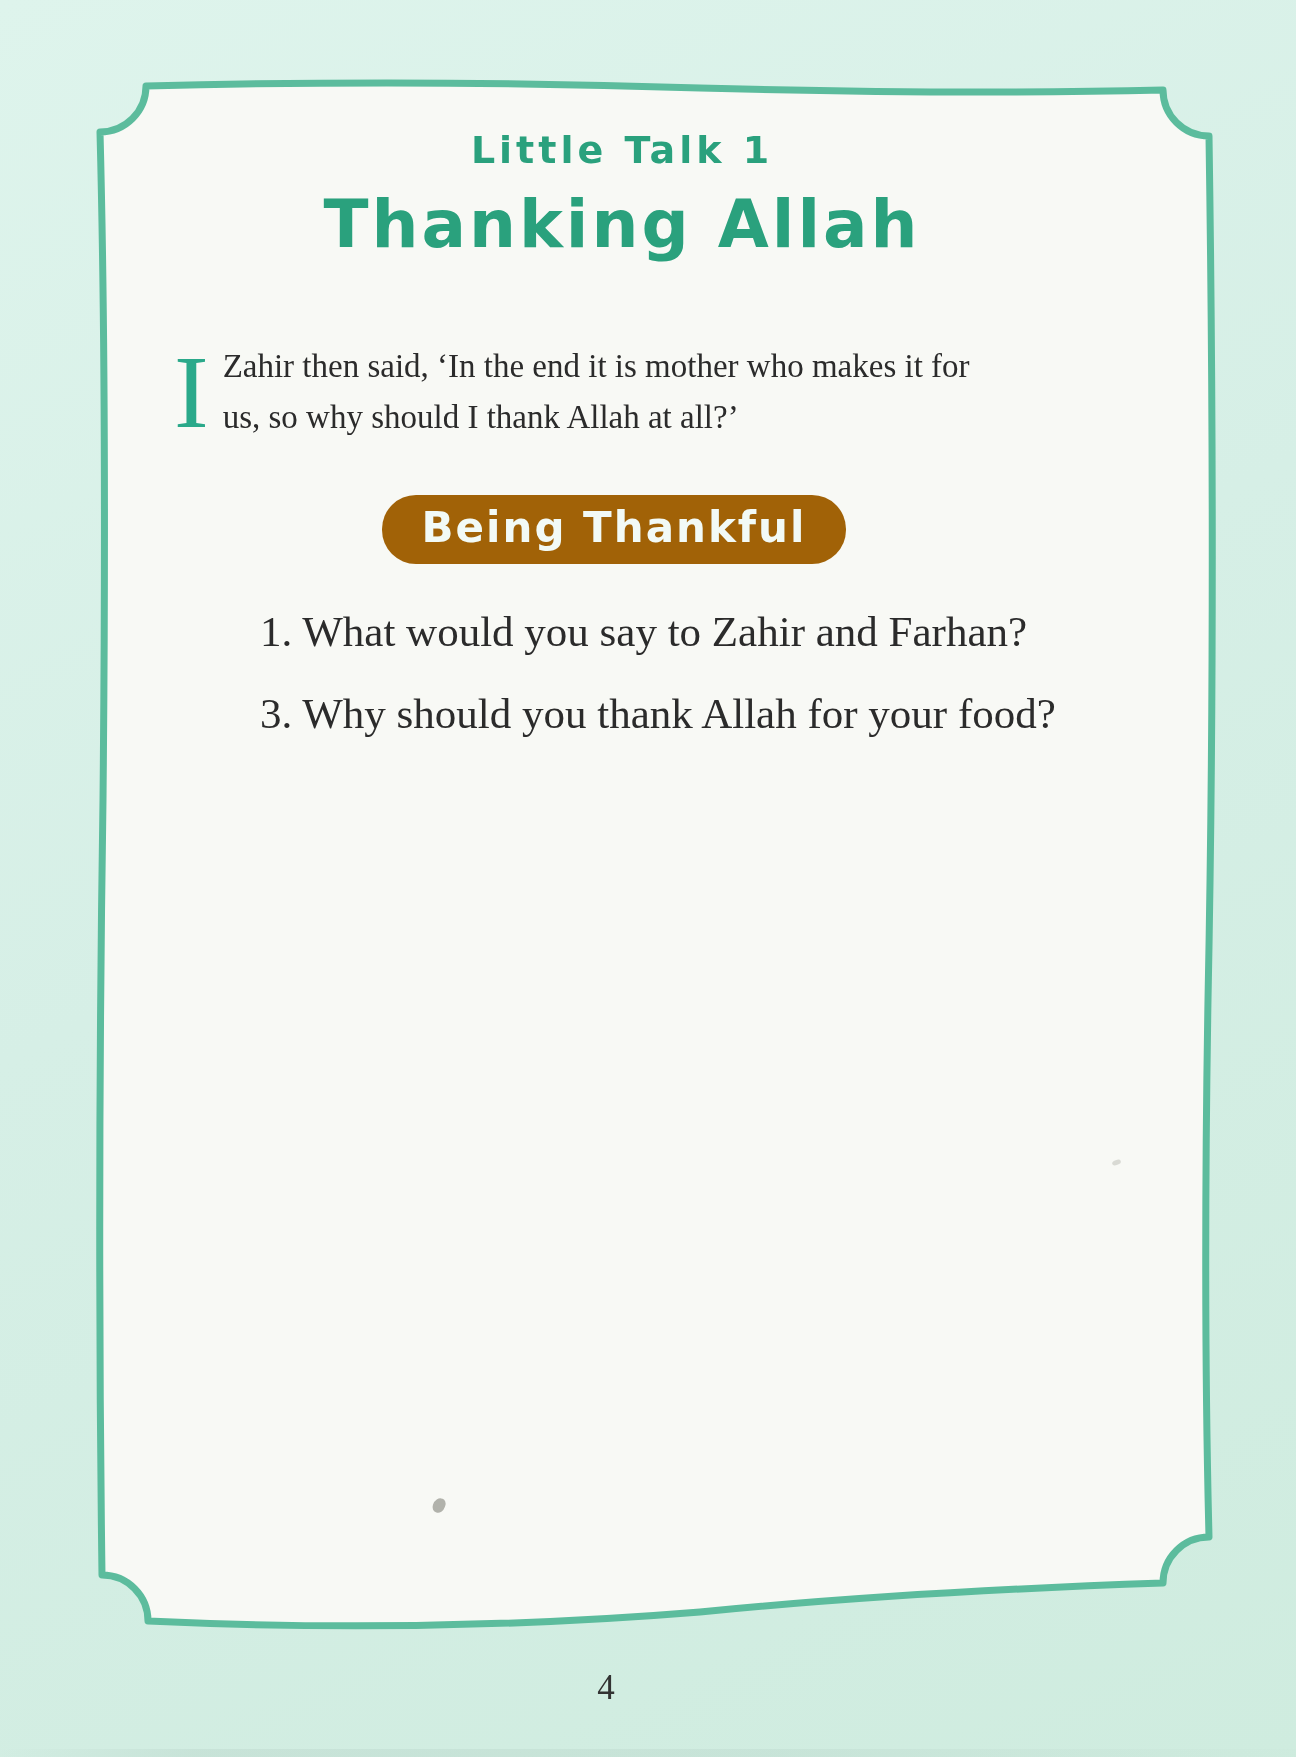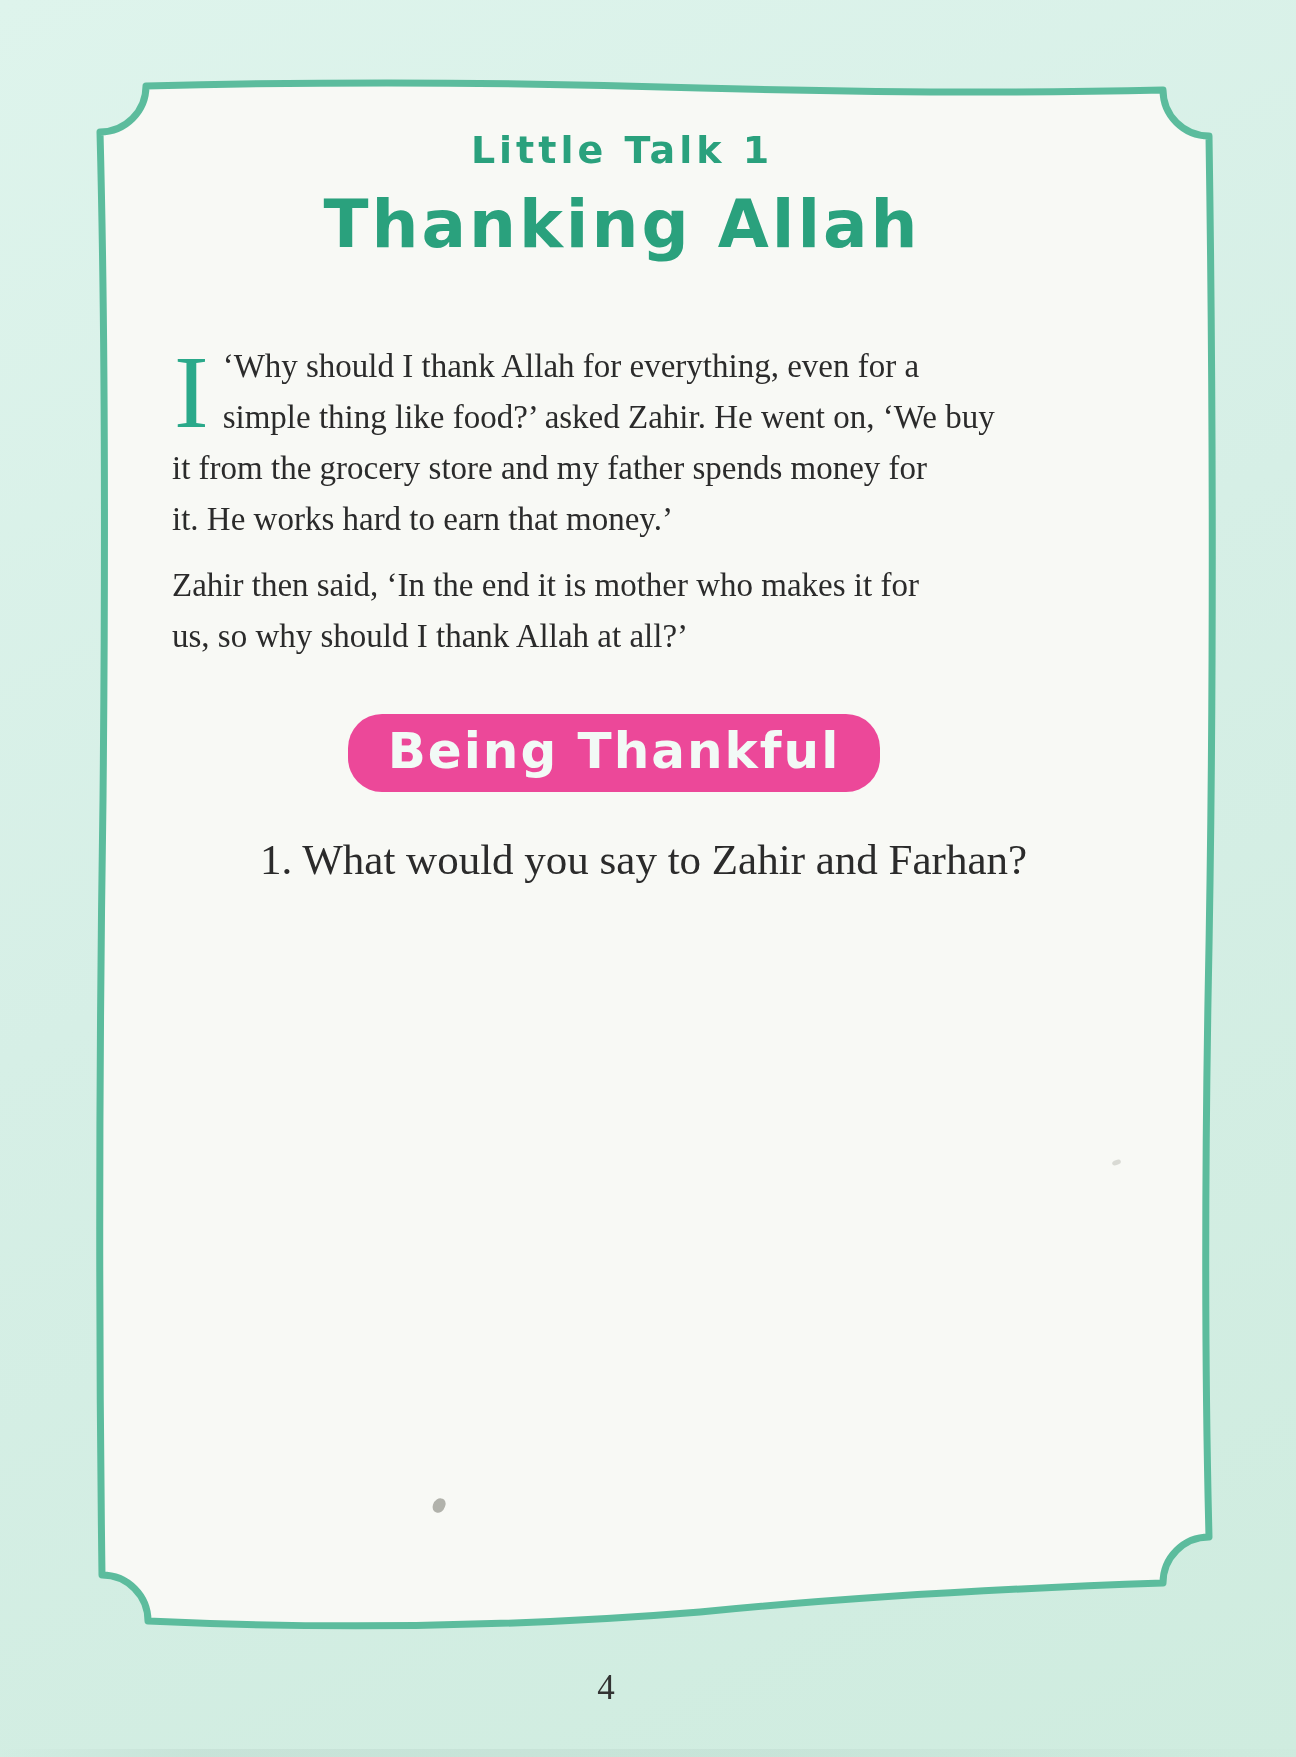--- a/index.html
+++ b/index.html
@@ -73,25 +73,25 @@
     padding: 10px 14px 0 2px;
   }
 
   .badge-row {
     margin-top: 52px;
     width: 940px;
     text-align: center;
   }
   .badge {
     display: inline-block;
-    background: #ec4899;
+    background: #a16207;
     color: #f2faf6;
     font-family: "DejaVu Sans", sans-serif;
     font-weight: 700;
-    font-size: 50px;
+    font-size: 42px;
     letter-spacing: 2px;
     padding: 8px 40px 12px 40px;
     border-radius: 34px;
     transform: translateX(-28px);
   }
 
   .questions {
     margin-top: 42px;
     padding-left: 88px;
     color: #2b2b2b;
@@ -161,34 +161,31 @@
            Z" fill="#f8f9f5" stroke="#5cbc9d" stroke-width="7" stroke-linejoin="round"></path>
 </svg>
 
 <div class="content">
 
   <div class="kicker">Little Talk 1</div>
   <div class="page-title">Thanking Allah</div>
 
   <div class="story">
     <p><span class="dropcap">I</span></p>
-    <p>‘Why should I thank Allah for everything, even for a
-simple thing like food?’ asked Zahir. He went on, ‘We buy
-it from the grocery store and my father spends money for
-it. He works hard to earn that money.’</p>
     <p>Zahir then said, ‘In the end it is mother who makes it for
 us, so why should I thank Allah at all?’</p>
   </div>
 
   <div class="badge-row">
     <span class="badge">Being Thankful</span>
   </div>
 
   <div class="questions">
     <div class="question">1. What would you say to Zahir and Farhan?</div>
+    <div class="question">3. Why should you thank Allah for your food?</div>
   </div>
 
 </div>
 
 <div class="page-number">4</div>
 
 <div class="smudge-1"></div>
 <div class="smudge-2"></div>
 <div class="scan-edge-bottom"></div>
 

